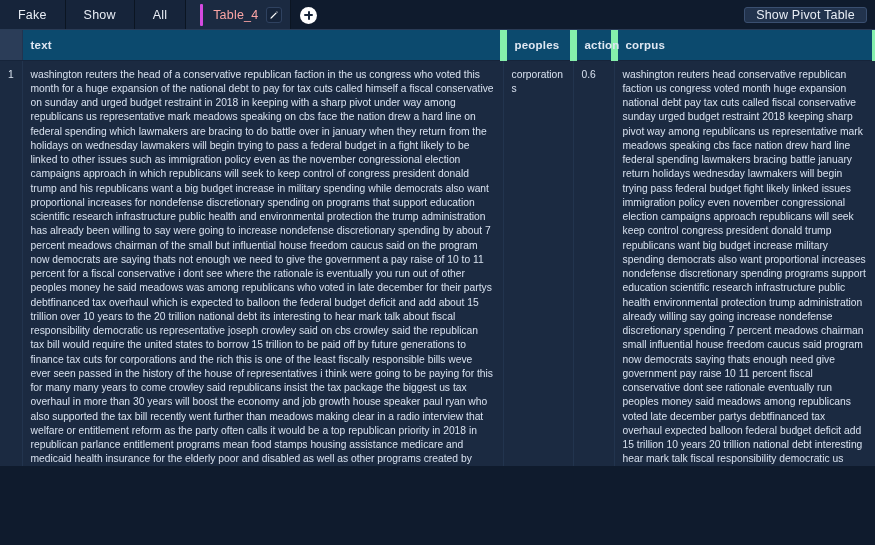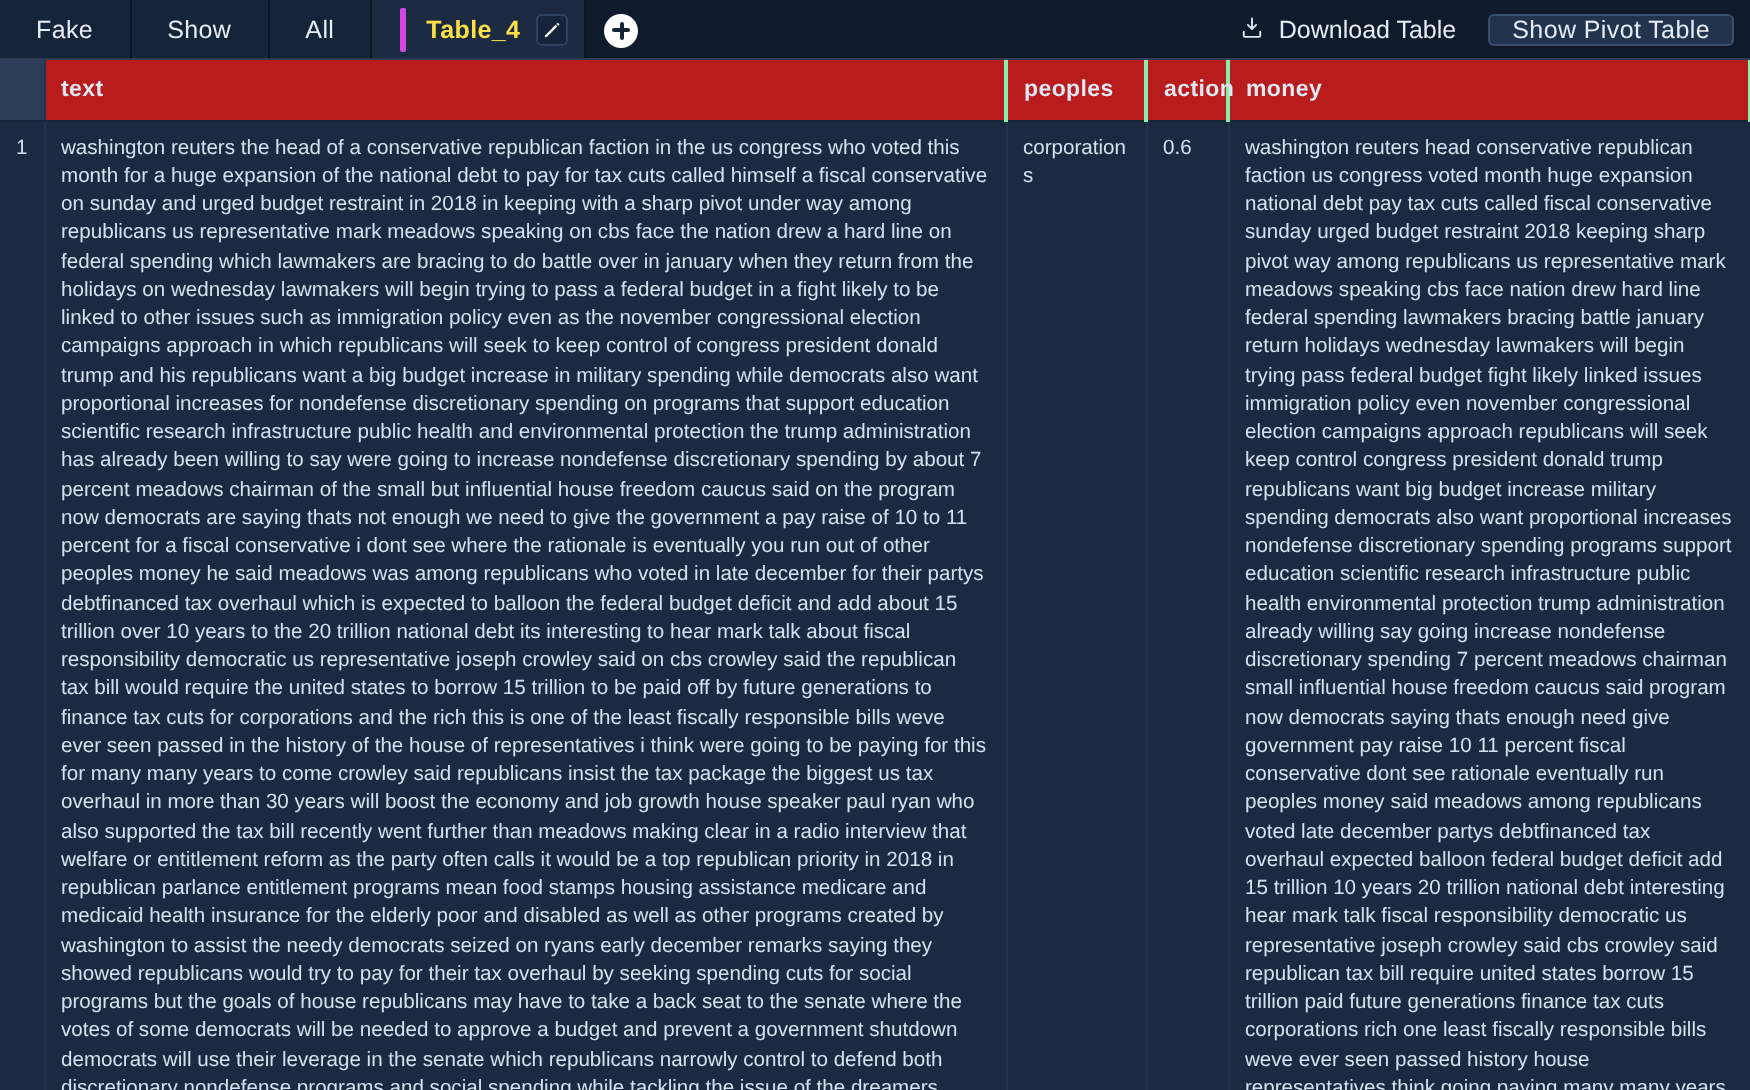--- a/index.html
+++ b/index.html
@@ -6,21 +6,21 @@
   * { box-sizing: border-box; }
   html, body {
     margin: 0; padding: 0;
     width: 875px; height: 545px;
     overflow: hidden;
     background: #0f1b2d;
     font-family: "Liberation Sans", sans-serif;
   }
 
   #app {
-    width: 875px; height: 545px;
+    width: 875px; height: 466px;
     position: relative;
     display: flex;
     flex-direction: column;
     background: #1b2a41;
   }
 
   
   .tabbar {
     height: 30px;
     flex: 0 0 30px;
@@ -45,25 +45,24 @@
     color: #e8edf5;
     background: #16243a;
     border-right: 1px solid #0b1522;
     cursor: pointer;
     letter-spacing: .2px;
     white-space: nowrap;
   }
 
   .tab.active {
     background: #1b2a41;
-    color: #fde047;
+    color: #fca5a5;
     padding-left: 14px;
     padding-right: 8px;
     position: relative;
-    font-weight: bold;
   }
   .tab.active .tab-accent {
     width: 3px;
     height: 22px;
     background: #d44ae0;
     border-radius: 1px;
     margin-right: 10px;
     flex: 0 0 3px;
   }
   .tab-label { line-height: 1; }
@@ -146,28 +145,28 @@
     overflow: hidden;
     background: #1b2a41;
     position: relative;
   }
   table.grid {
     width: 875px;
     border-collapse: collapse;
     table-layout: fixed;
   }
   table.grid thead th {
-    background: #b91c1c;
+    background: #0c4a6e;
     color: #dfe7f2;
     font-size: 11.5px;
     font-weight: 700;
     text-align: left;
     padding: 9px 8px 8px 8px;
     border-bottom: 1px solid #16243a;
-    border-right: 2px solid #86efac;
+    border-right: 7px solid #86efac;
     letter-spacing: .2px;
     height: 30px;
     vertical-align: middle;
   }
   table.grid thead th.rownum-h {
     border-right: 1px solid #223450;
     background: #2b3d58;
   }
   table.grid tbody td {
     vertical-align: top;
@@ -228,49 +227,40 @@
       </span>
     </div>
 
     <div class="add-tab">
       <span class="add-circle"></span>
     </div>
 
     <div class="tabbar-spacer"></div>
 
     <div class="tb-actions">
-      <div class="dl-btn">
-        <span>
-          <svg width="12" height="12" viewBox="0 0 14 14" aria-hidden="true">
-            <path d="M7 1.4v5.6M4.6 5.2 7 7.6l2.4-2.4" stroke="#dfe7f2" stroke-width="1.1" fill="none" stroke-linecap="round" stroke-linejoin="round"></path>
-            <path d="M2.2 9.2v2.2a.8.8 0 0 0 .8.8h8a.8.8 0 0 0 .8-.8V9.2" stroke="#dfe7f2" stroke-width="1.1" fill="none" stroke-linecap="round" stroke-linejoin="round"></path>
-          </svg>
-        </span>
-        <span>Download Table</span>
-      </div>
       <button class="pivot-btn">Show Pivot Table</button>
     </div>
   </div>
 
   <div class="table-wrap">
     <table class="grid">
       <colgroup>
         <col class="col-rownum">
         <col class="col-text">
         <col class="col-subject">
         <col class="col-target">
         <col class="col-corpus">
       </colgroup>
       <thead>
         <tr>
           <th class="rownum-h"></th>
           <th>text</th>
           <th>peoples</th>
           <th>action</th>
-          <th>money</th>
+          <th>corpus</th>
         </tr>
       </thead>
       <tbody>
         <tr>
           <td class="rownum">1</td>
           <td>
             <span class="cell-inner">washington reuters the head of a conservative republican faction in the us congress who voted this month for a huge expansion of the national debt to pay for tax cuts called himself a fiscal conservative on sunday and urged budget restraint in 2018 in keeping with a sharp pivot under way among republicans us representative mark meadows speaking on cbs face the nation drew a hard line on federal spending which lawmakers are bracing to do battle over in january when they return from the holidays on wednesday lawmakers will begin trying to pass a federal budget in a fight likely to be linked to other issues such as immigration policy even as the november congressional election campaigns approach in which republicans will seek to keep control of congress president donald trump and his republicans want a big budget increase in military spending while democrats also want proportional increases for nondefense discretionary spending on programs that support education scientific research infrastructure public health and environmental protection the trump administration has already been willing to say were going to increase nondefense discretionary spending by about 7 percent meadows chairman of the small but influential house freedom caucus said on the program now democrats are saying thats not enough we need to give the government a pay raise of 10 to 11 percent for a fiscal conservative i dont see where the rationale is eventually you run out of other peoples money he said meadows was among republicans who voted in late december for their partys debtfinanced tax overhaul which is expected to balloon the federal budget deficit and add about 15 trillion over 10 years to the 20 trillion national debt its interesting to hear mark talk about fiscal responsibility democratic us representative joseph crowley said on cbs crowley said the republican tax bill would require the united states to borrow 15 trillion to be paid off by future generations to finance tax cuts for corporations and the rich this is one of the least fiscally responsible bills weve ever seen passed in the history of the house of representatives i think were going to be paying for this for many many years to come crowley said republicans insist the tax package the biggest us tax overhaul in more than 30 years will boost the economy and job growth house speaker paul ryan who also supported the tax bill recently went further than meadows making clear in a radio interview that welfare or entitlement reform as the party often calls it would be a top republican priority in 2018 in republican parlance entitlement programs mean food stamps housing assistance medicare and medicaid health insurance for the elderly poor and disabled as well as other programs created by washington to assist the needy democrats seized on ryans early december remarks saying they showed republicans would try to pay for their tax overhaul by seeking spending cuts for social programs but the goals of house republicans may have to take a back seat to the senate where the votes of some democrats will be needed to approve a budget and prevent a government shutdown democrats will use their leverage in the senate which republicans narrowly control to defend both discretionary nondefense programs and social spending while tackling the issue of the dreamers people brought illegally to the country as children trump in september put a march 2018 expiration date on the deferred action for childhood arrivals or daca program which protects the young immigrants from deportation and provides them with work permits the president has said in recent twitter messages he wants funding for his proposed mexican border wall and other immigration law changes in exchange for agreeing to help the dreamers representative debbie dingell told cbs she did</span>
           </td>
           <td class="numeric">
             <span class="cell-inner">corporations</span>

